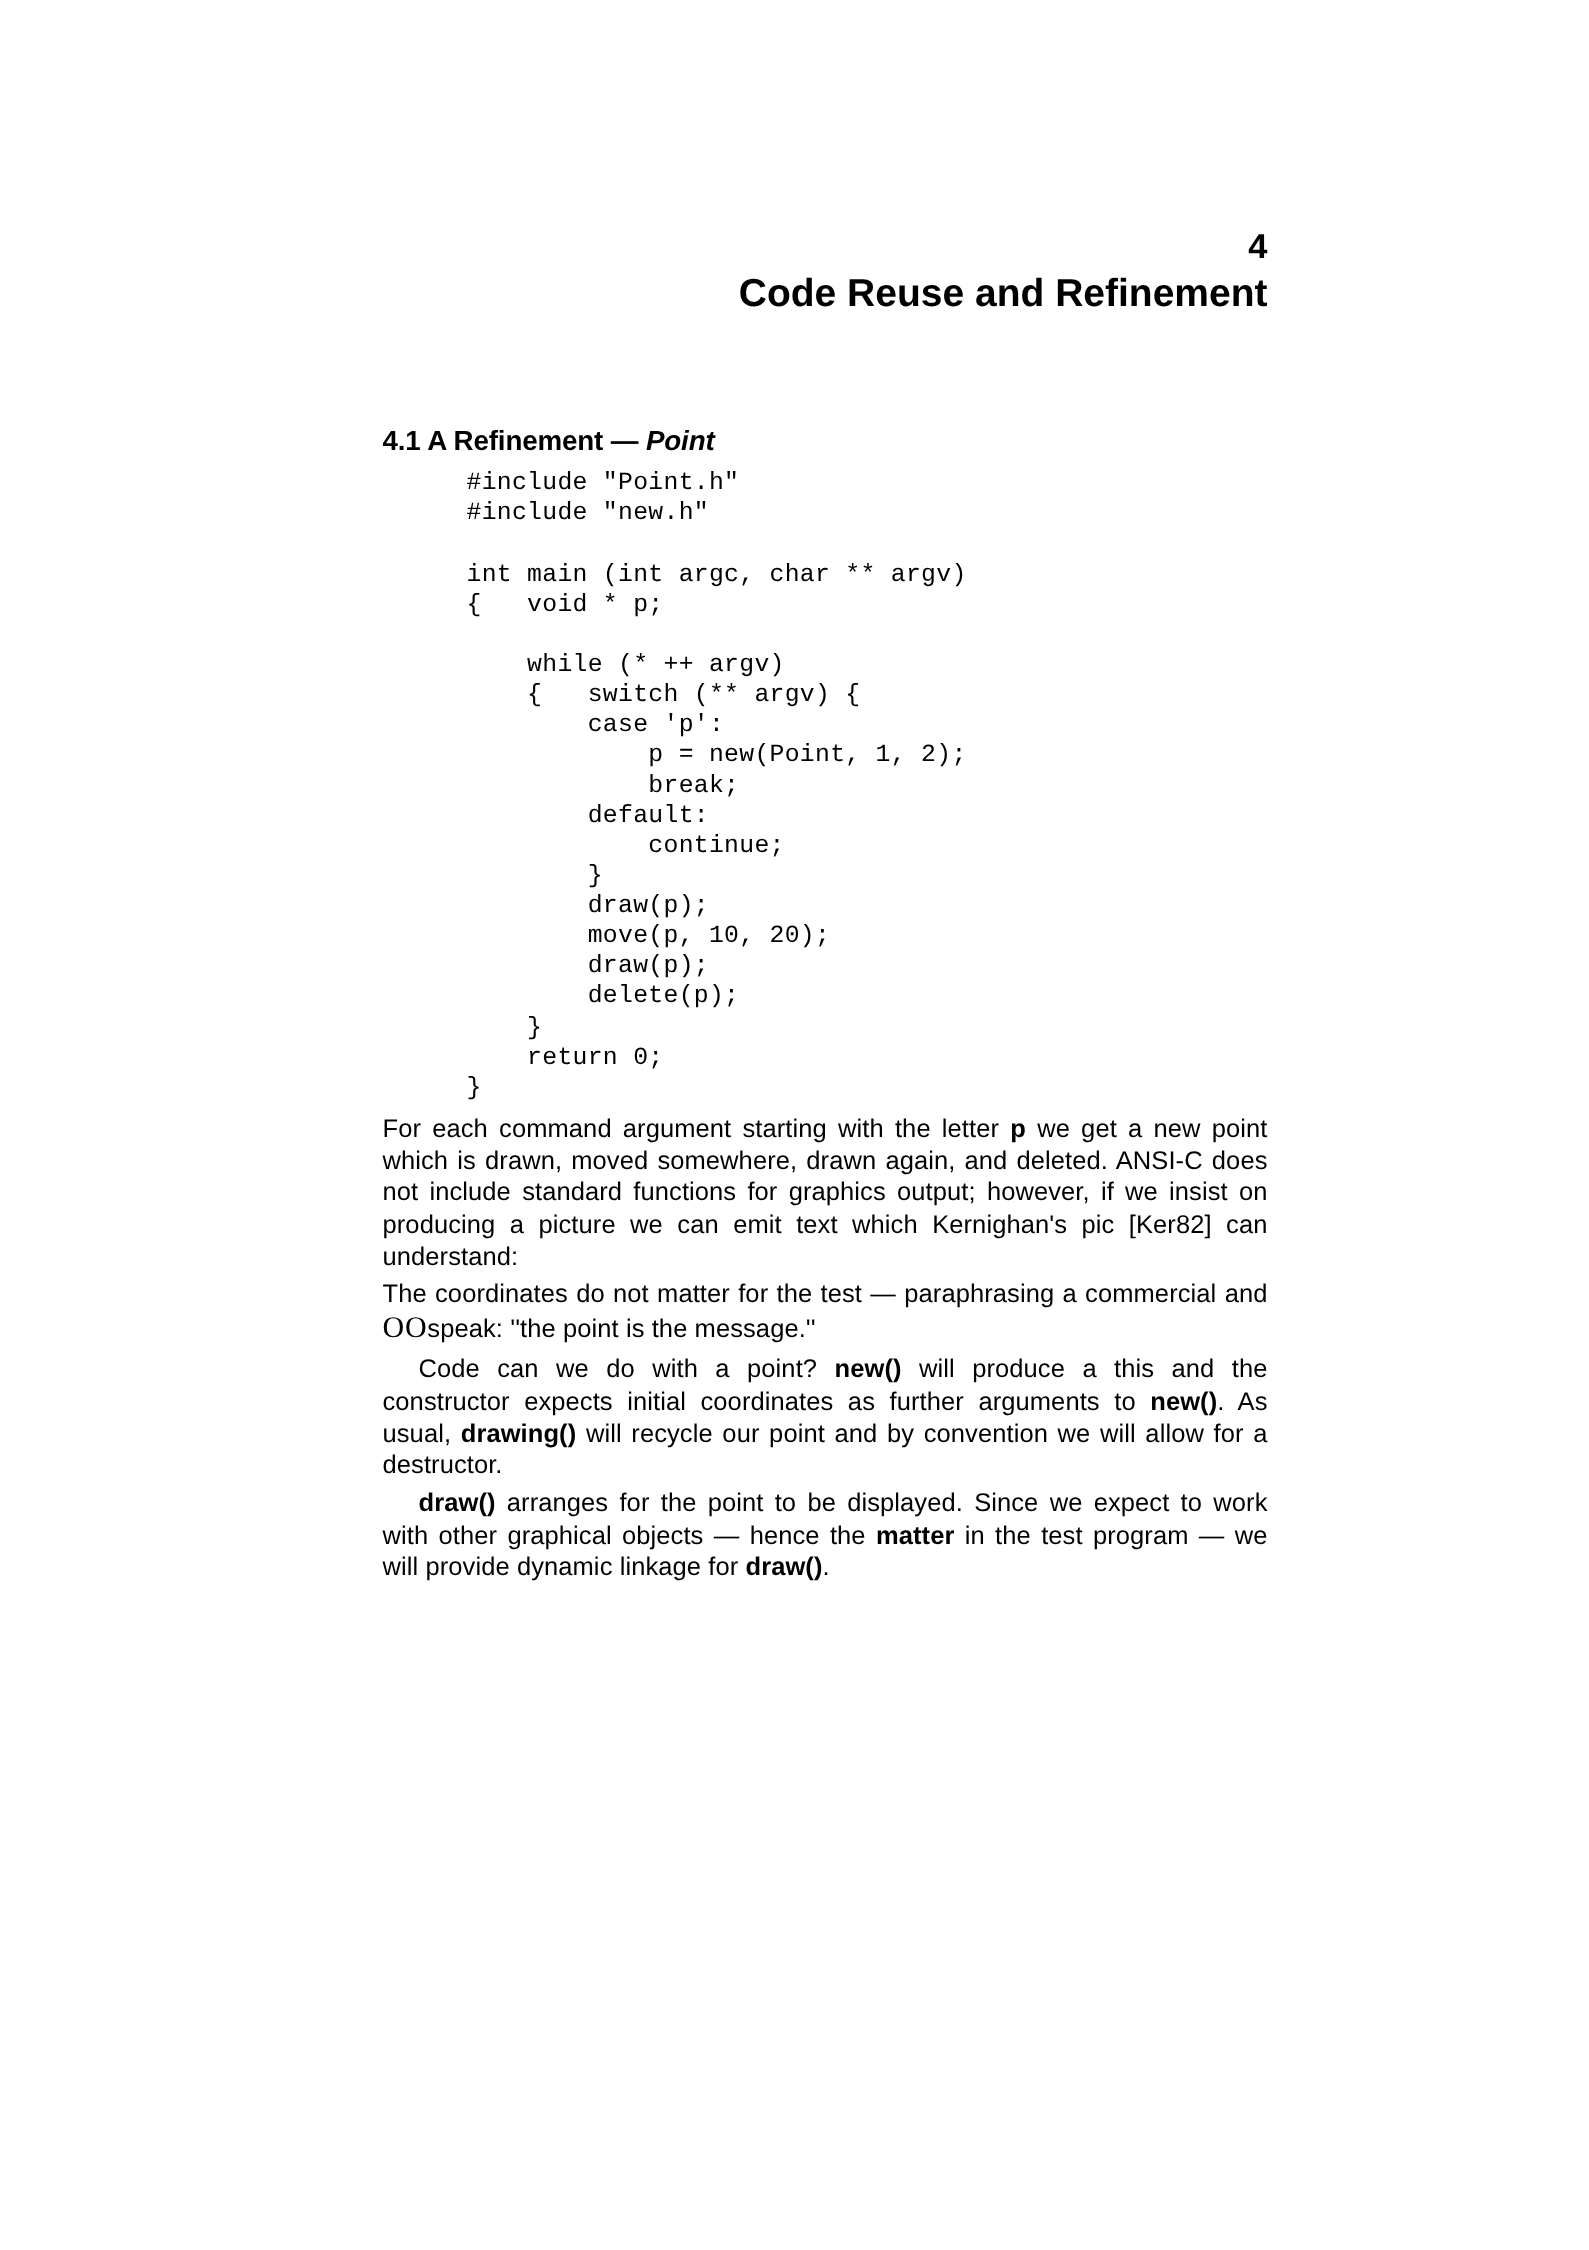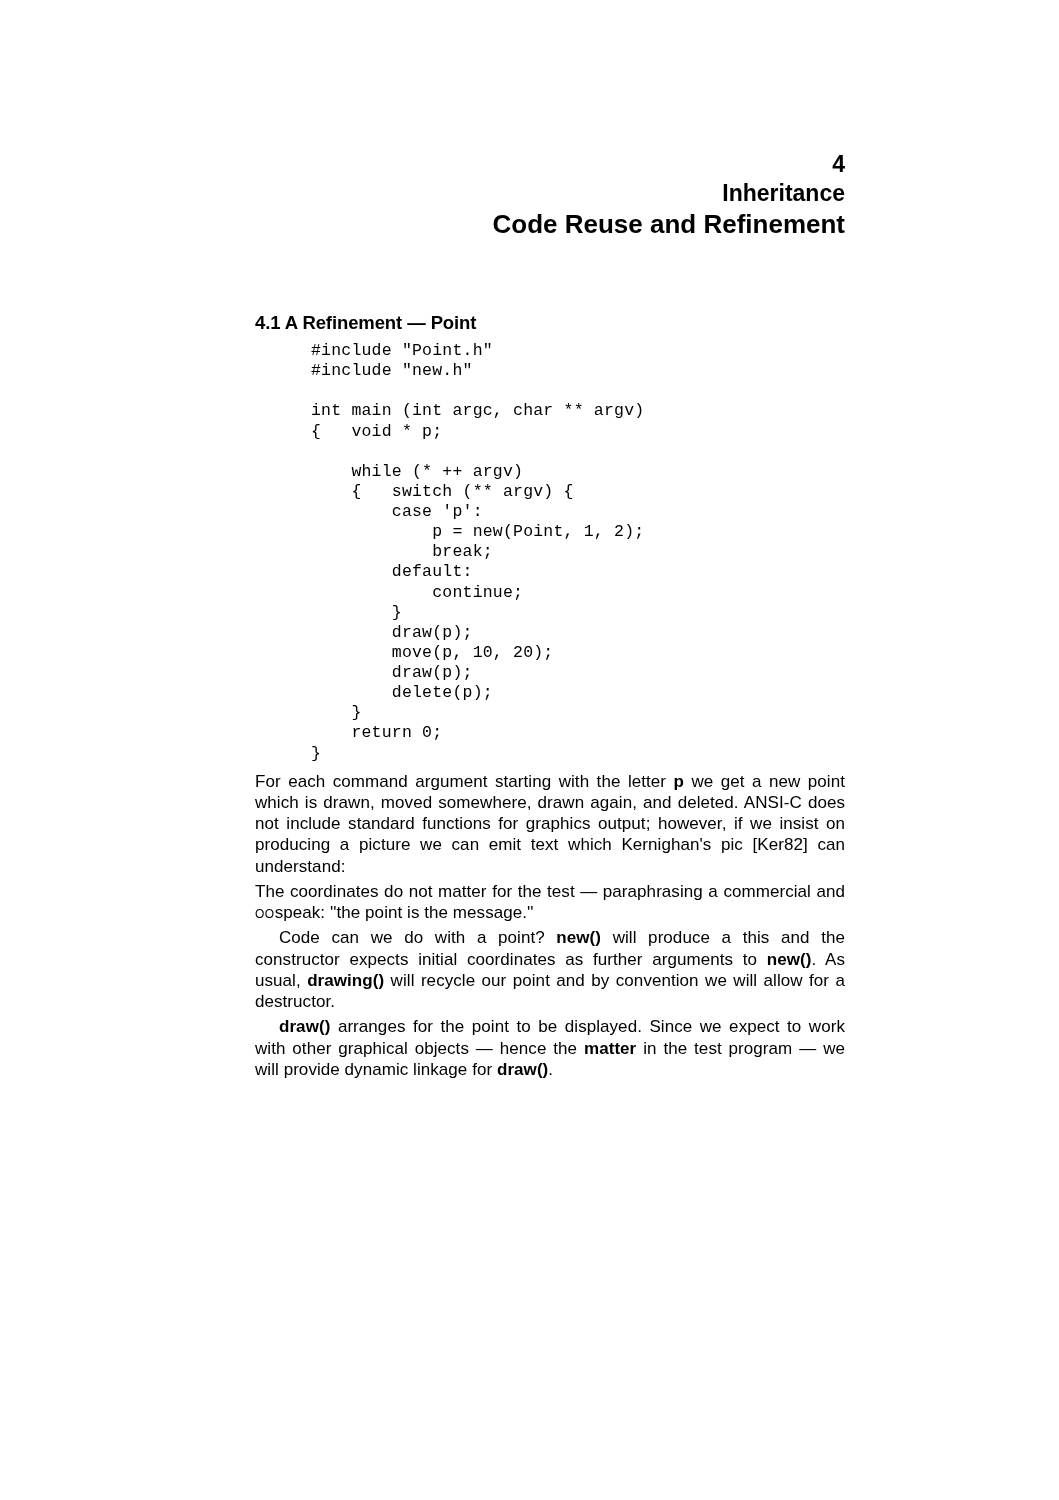--- a/index.html
+++ b/index.html
@@ -41,59 +41,60 @@
     line-height: 1.25;
     display: block;
   }
   .section-heading {
     font-weight: 700;
     font-size: 18.5px;
     margin-bottom: 6px;
     letter-spacing: -0.1px;
   }
   .section-heading .italic {
+    font-style: italic;
   }
   .body-text {
     font-size: 17px;
     line-height: 1.25;
     text-align: justify;
     margin: 0 0 4px 0;
     letter-spacing: 0.06px;
   }
   .body-text.indent {
     text-indent: 24px;
   }
   .body-text .bold {
     font-weight: 700;
   }
   .body-text .italic {
   }
   .body-text .smallcaps {
     font-variant: small-caps;
     letter-spacing: 0.5px;
-    font-size: 12px;
+    font-size: 20px;
+    font-family: Liberation Serif, serif;
   }
   .code-block {
     font-family: "Courier New", Courier, monospace;
     font-size: 16.5px;
     line-height: 1.22;
     white-space: pre;
     margin: 7px 0 7px 56px;
     letter-spacing: 0.2px;
   }
 </style>
 </head>
 <body>
 
 <div class="page">
   <div class="content">
 
     <div class="chapter-header">
       <span class="chapter-number">4</span>
-      <span class="chapter-title-1">Inheritance</span>
       <span class="chapter-title-2">Code Reuse and Refinement</span>
     </div>
 
     <div class="section-heading">
       <span>4.1</span>
       <span>A Refinement —</span>
       <span class="italic">Point</span>
     </div>
 
 

